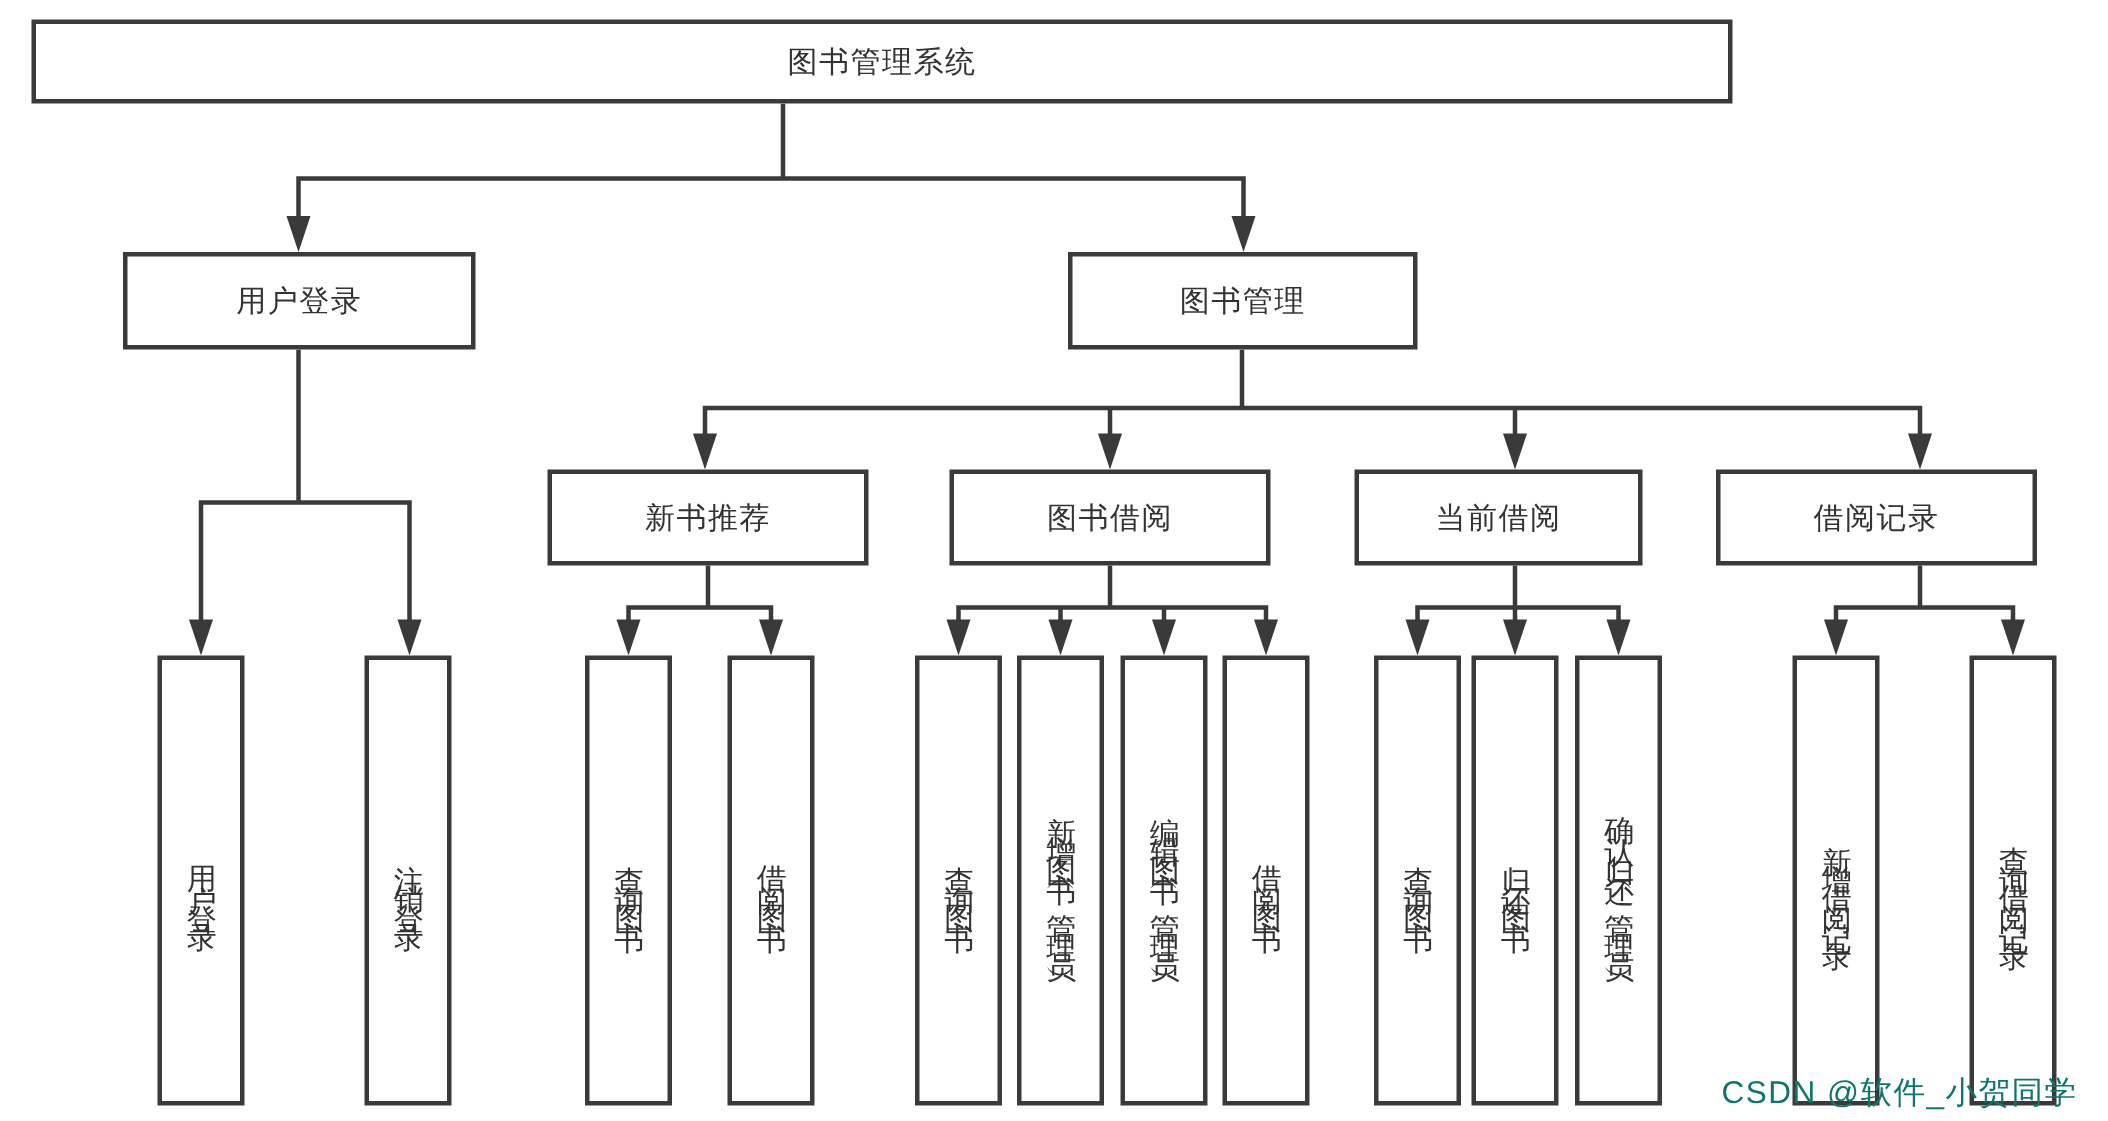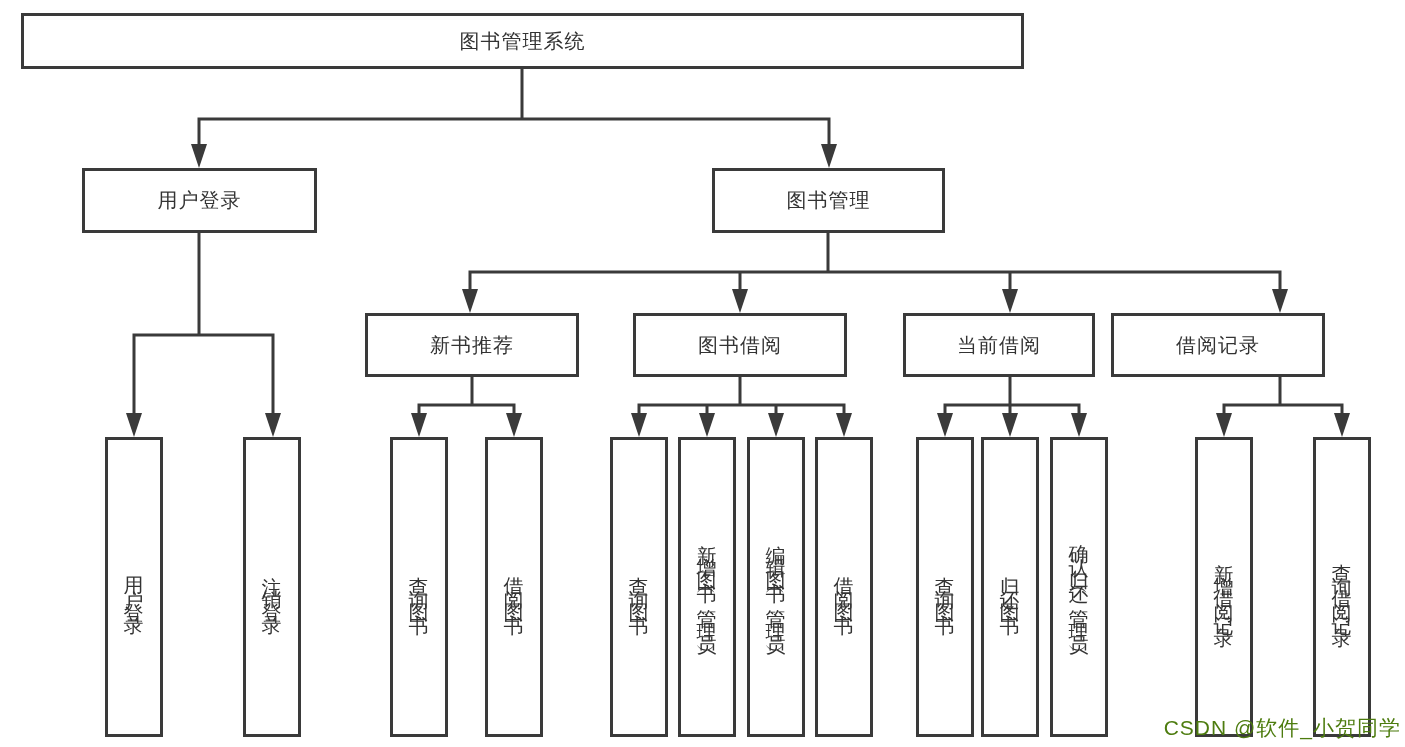--- a/index.html
+++ b/index.html
@@ -27,22 +27,22 @@
   .vtext{
     writing-mode:vertical-lr;
     text-orientation:mixed;
     font-size:20px;
     line-height:1;
     letter-spacing:13px;
     white-space:nowrap;
   }
   .watermark{
     position:absolute;
-    right:4px;bottom:5px;
-    color:#4d7c0f;
+    right:20px;bottom:5px;
+    color:#0f766e;
     font-size:21px;
     letter-spacing:1px;
     z-index:5;
   }
 </style>
 </head>
 <body>
 
 <div class="canvas">
 
@@ -96,41 +96,41 @@
       M699,413 L715,413 L707,437 Z
       M768,413 L784,413 L776,437 Z
       M836,413 L852,413 L844,437 Z
       M937,413 L953,413 L945,437 Z
       M1002,413 L1018,413 L1010,437 Z
       M1071,413 L1087,413 L1079,437 Z
       M1216,413 L1232,413 L1224,437 Z
       M1334,413 L1350,413 L1342,437 Z"></path>
   </svg>
 
-  <div class="box hbox" style="left:21px;top:13px;width:1003px;height:56px;">
+  <div class="box hbox" style="left:21px;top:13px;width:1134px;height:56px;">
     <span>图书管理系统</span>
   </div>
 
   <div class="box hbox" style="left:82px;top:168px;width:235px;height:65px;">
     <span>用户登录</span>
   </div>
   <div class="box hbox" style="left:712px;top:168px;width:233px;height:65px;">
     <span>图书管理</span>
   </div>
 
   <div class="box hbox" style="left:365px;top:313px;width:214px;height:64px;">
     <span>新书推荐</span>
   </div>
   <div class="box hbox" style="left:633px;top:313px;width:214px;height:64px;justify-content:center;">
     <span>图书借阅</span>
   </div>
   <div class="box hbox" style="left:903px;top:313px;width:192px;height:64px;">
     <span>当前借阅</span>
   </div>
-  <div class="box hbox" style="left:1111px;top:313px;width:214px;height:64px;">
+  <div class="box hbox" style="left:1144px;top:313px;width:214px;height:64px;">
     <span>借阅记录</span>
   </div>
 
   <div class="box vbox" style="left:105px;">
     <span class="vtext">用户登录</span>
   </div>
   <div class="box vbox" style="left:243px;">
     <span class="vtext">注销登录</span>
   </div>
 

